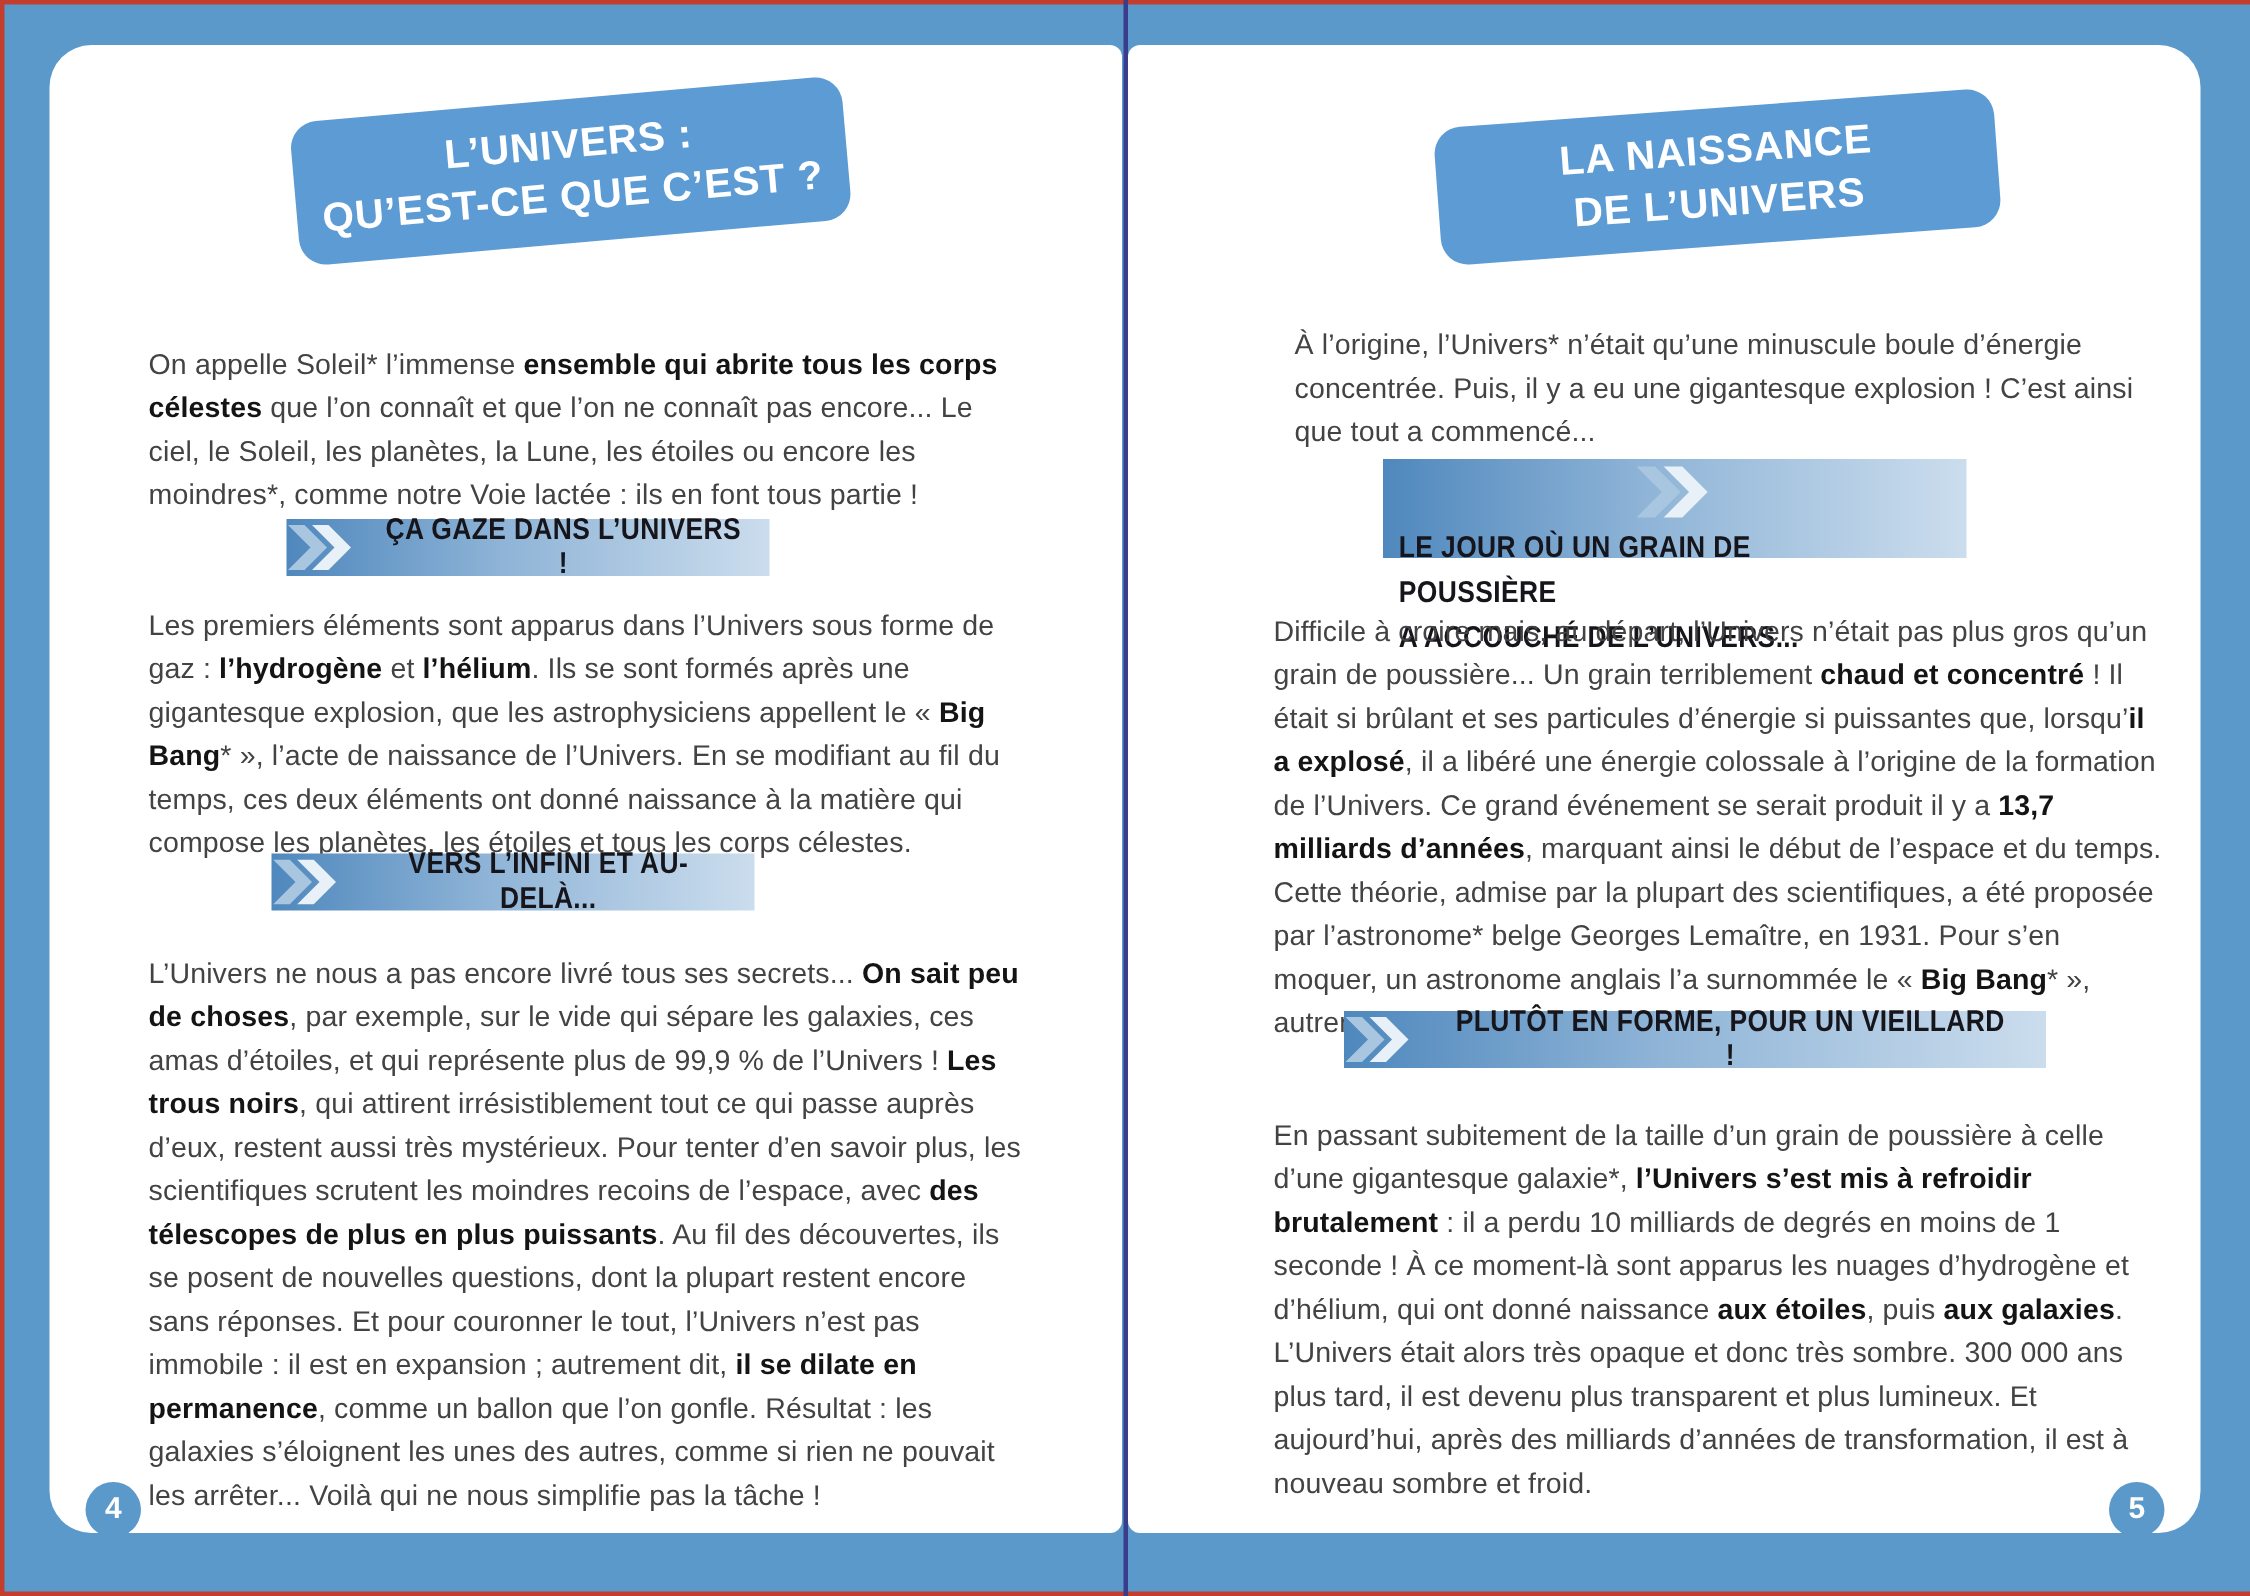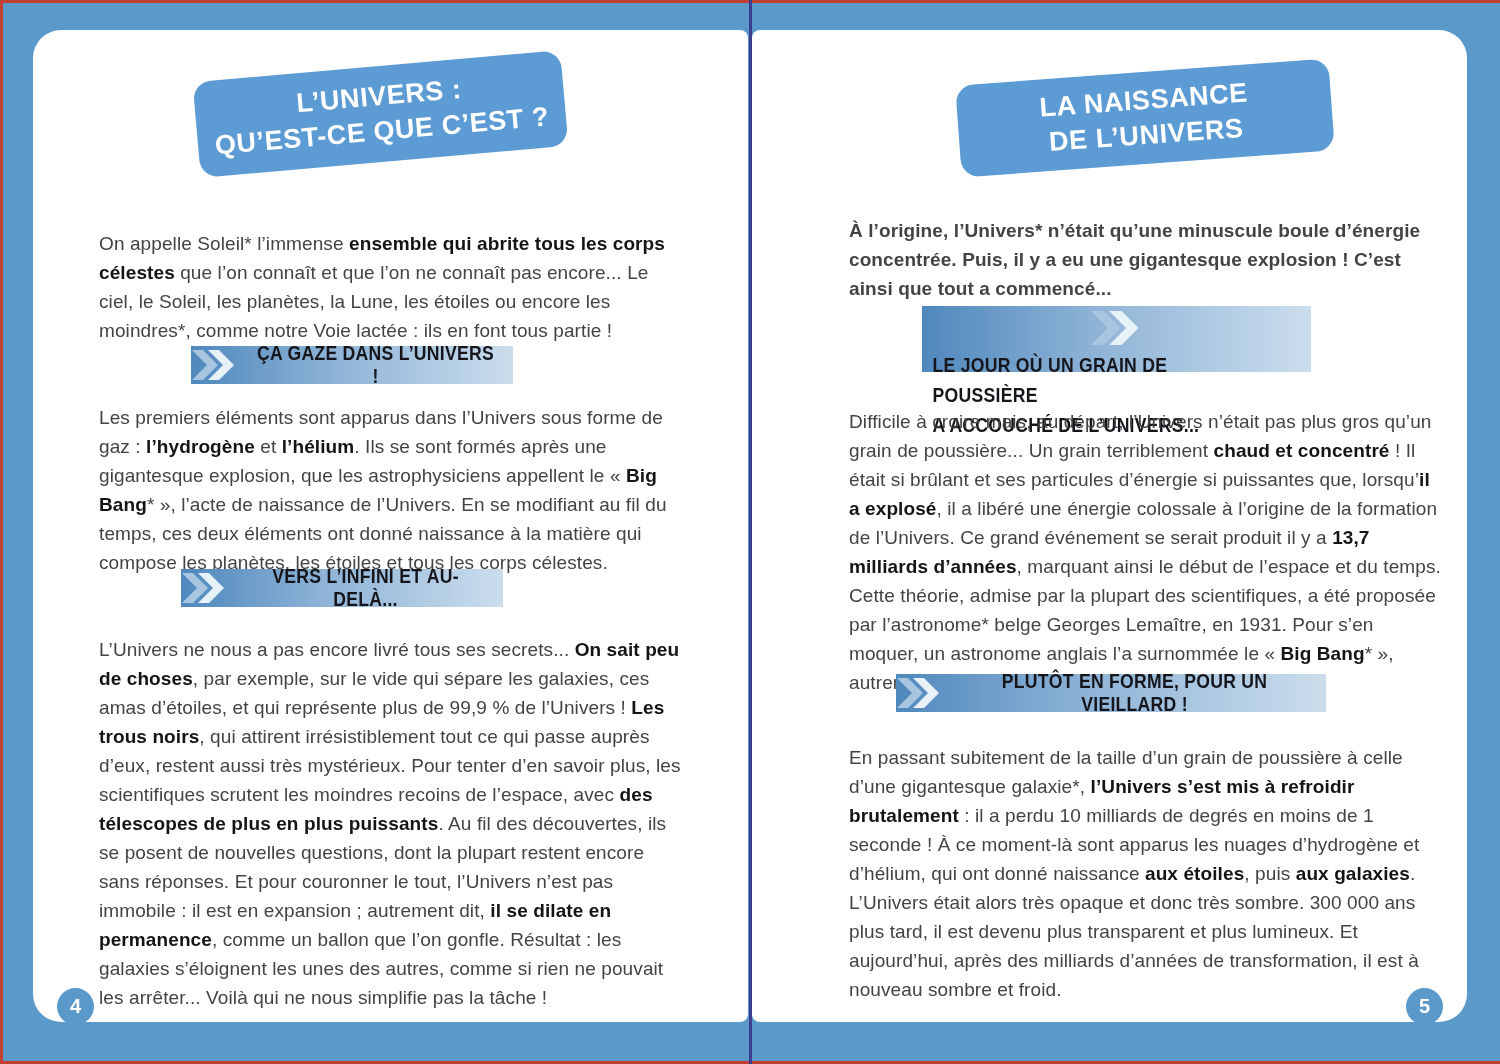--- a/index.html
+++ b/index.html
@@ -87,36 +87,36 @@
   <div class="page-badge badge-left">4</div>
 </div>
 
 <div class="page page-right">
 
   <div class="title-banner tb-right">
     <div class="tl">LA NAISSANCE</div>
     <div class="tl">DE L’UNIVERS</div>
   </div>
 
-  <p class="body-text" style="left:97px;top:167px;width:585px;font-weight:bold;"><span>À l’origine, l’Univers* n’était qu’une minuscule boule d’énergie concentrée. Puis, il y a eu une gigantesque explosion ! C’est ainsi que tout a commencé...</span></p>
+  <p class="body-text" style="left:111px;top:167px;width:585px;"><span>À l’origine, l’Univers* n’était qu’une minuscule boule d’énergie concentrée. Puis, il y a eu une gigantesque explosion ! C’est ainsi que tout a commencé...</span></p>
 
   <div class="section-banner two-line" style="left:170px;top:276px;width:389px;flex-direction:column;">
     <svg class="chev" width="52" height="44" viewBox="0 0 46 30">
       <polygon points="0,0 11,0 26,15 11,30 0,30 15,15" fill="#A9C6E1"></polygon>
       <polygon points="16,0 27,0 42,15 27,30 16,30 31,15" fill="#E8F0F8"></polygon>
     </svg>
     <span class="banner-text">
       <span>LE JOUR OÙ UN GRAIN DE POUSSIÈRE</span>
       <span>A ACCOUCHÉ DE L’UNIVERS...</span>
     </span>
   </div>
 
   <p class="body-text" style="left:97px;top:358px;width:595px;"><span>Difficile à croire mais, au départ, l’Univers n’était pas plus gros qu’un grain de poussière... Un grain terriblement </span><b>chaud et concentré</b><span> ! Il était si brûlant et ses particules d’énergie si puissantes que, lorsqu’</span><b>il a explosé</b><span>, il a libéré une énergie colossale à l’origine de la formation de l’Univers. Ce grand événement se serait produit il y a </span><b>13,7 milliards d’années</b><span>, marquant ainsi le début de l’espace et du temps. Cette théorie, admise par la plupart des scientifiques, a été proposée par l’astronome* belge Georges Lemaître, en 1931. Pour s’en moquer, un astronome anglais l’a surnommée le « </span><b>Big Bang</b><span>* », autrement dit, le « Grand Boum ».</span></p>
 
-  <div class="section-banner" style="left:144px;top:644px;width:430px;">
+  <div class="section-banner" style="left:144px;top:644px;width:468px;">
     <svg class="chev" width="46" height="30" viewBox="0 0 46 30">
       <polygon points="0,0 11,0 26,15 11,30 0,30 15,15" fill="#A9C6E1"></polygon>
       <polygon points="16,0 27,0 42,15 27,30 16,30 31,15" fill="#E8F0F8"></polygon>
     </svg>
     <span class="banner-text">PLUTÔT EN FORME, POUR UN VIEILLARD !</span>
   </div>
 
   <p class="body-text" style="left:97px;top:694px;width:595px;"><span>En passant subitement de la taille d’un grain de poussière à celle d’une gigantesque galaxie*, </span><b>l’Univers s’est mis à refroidir brutalement</b><span> : il a perdu 10 milliards de degrés en moins de 1 seconde ! À ce moment-là sont apparus les nuages d’hydrogène et d’hélium, qui ont donné naissance </span><b>aux étoiles</b><span>, puis </span><b>aux galaxies</b><span>. L’Univers était alors très opaque et donc très sombre. 300 000 ans plus tard, il est devenu plus transparent et plus lumineux. Et aujourd’hui, après des milliards d’années de transformation, il est à nouveau sombre et froid.</span></p>
 
   <div class="page-badge badge-right">5</div>

